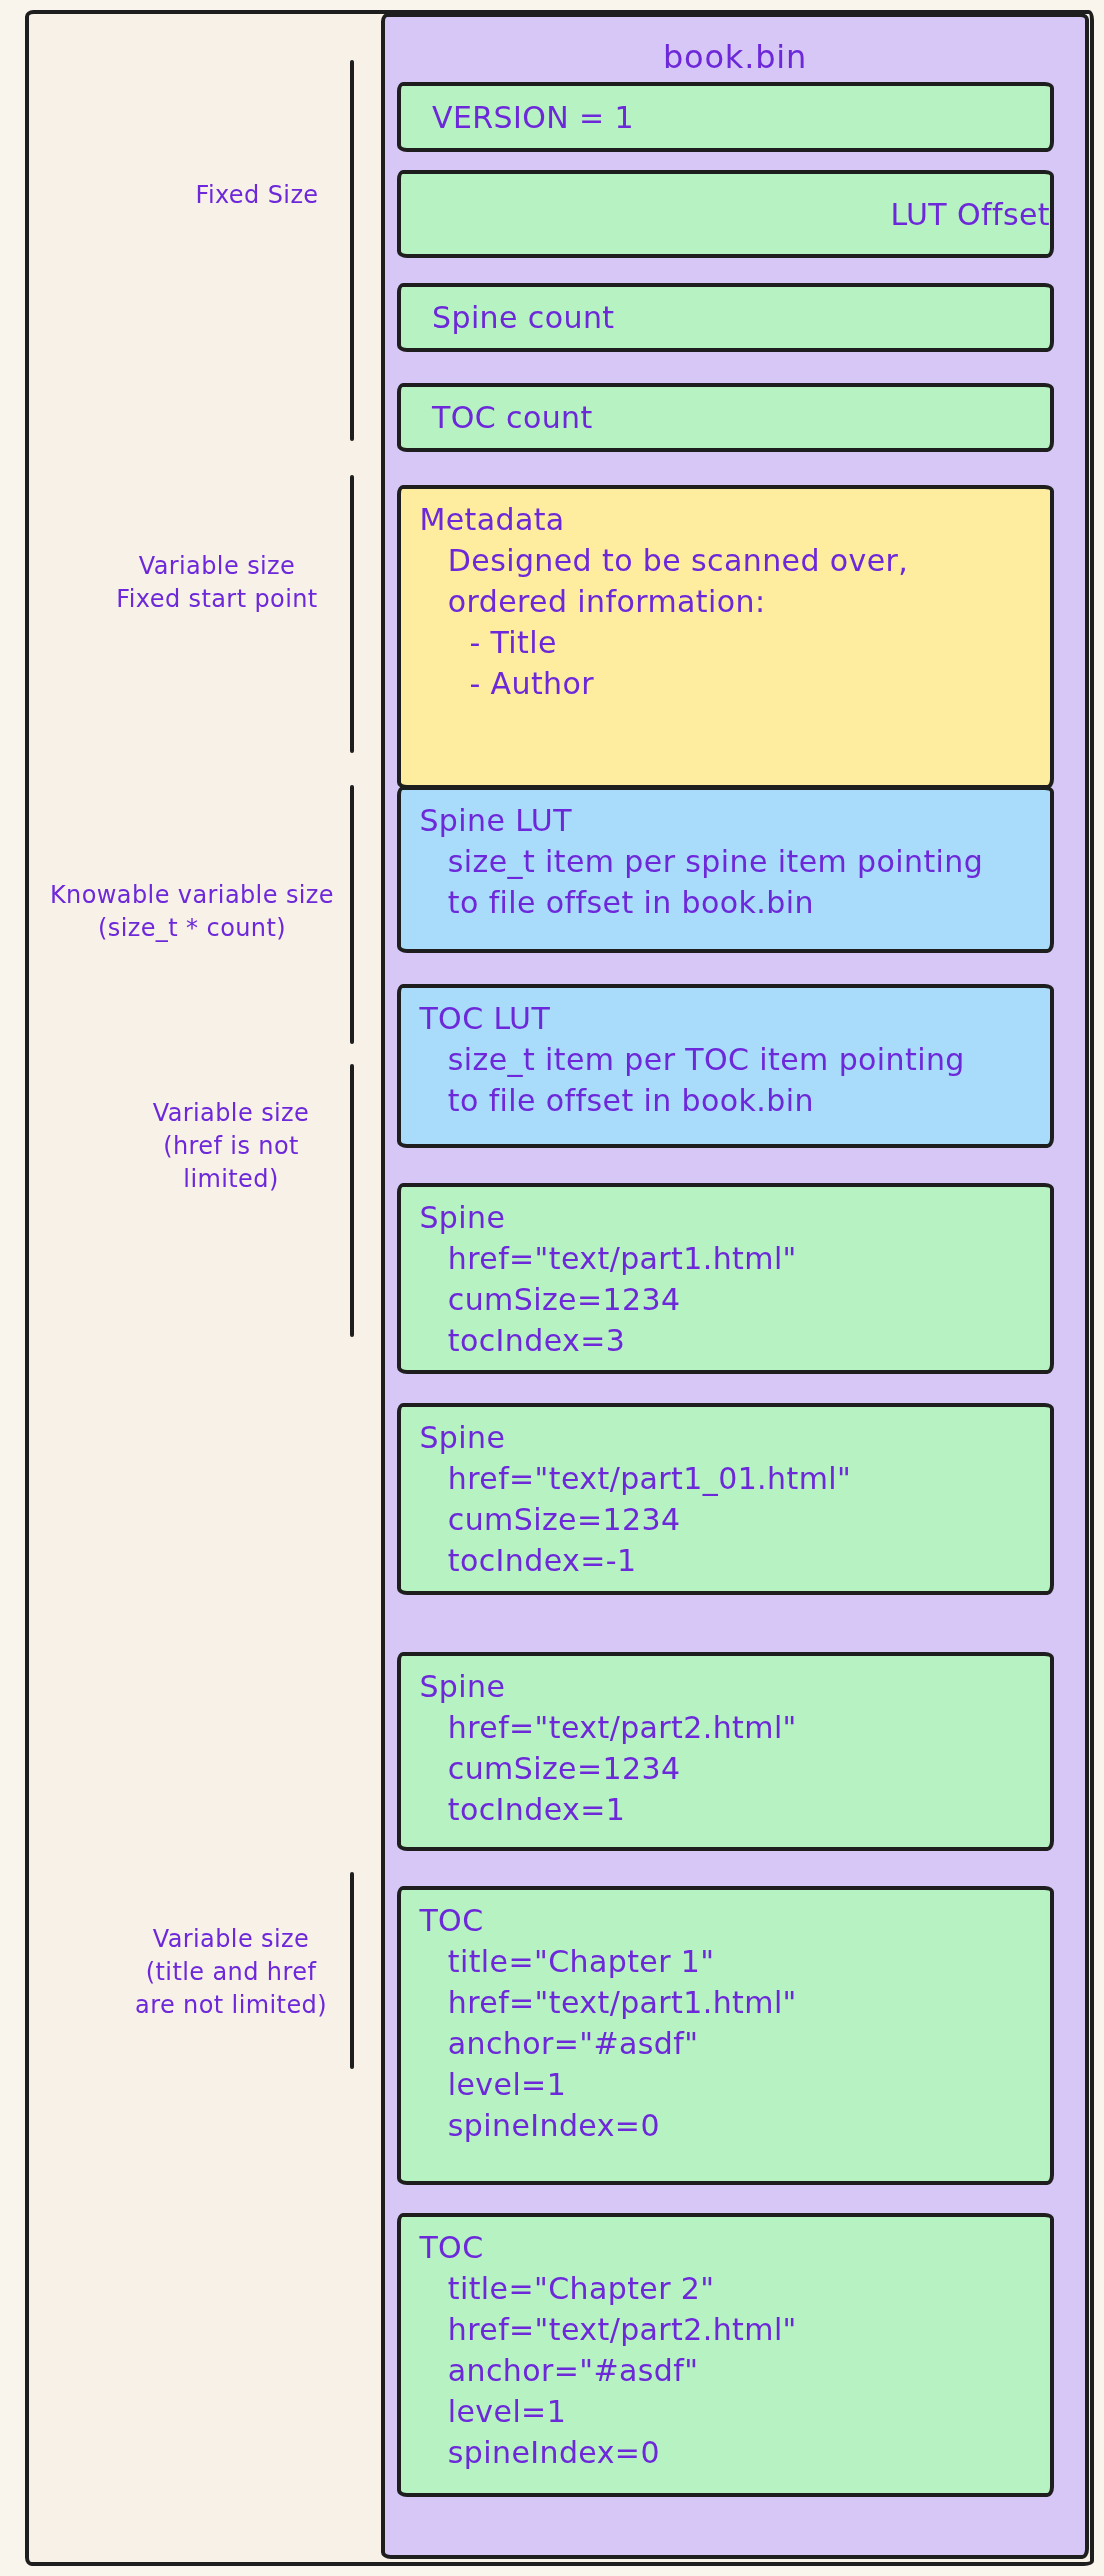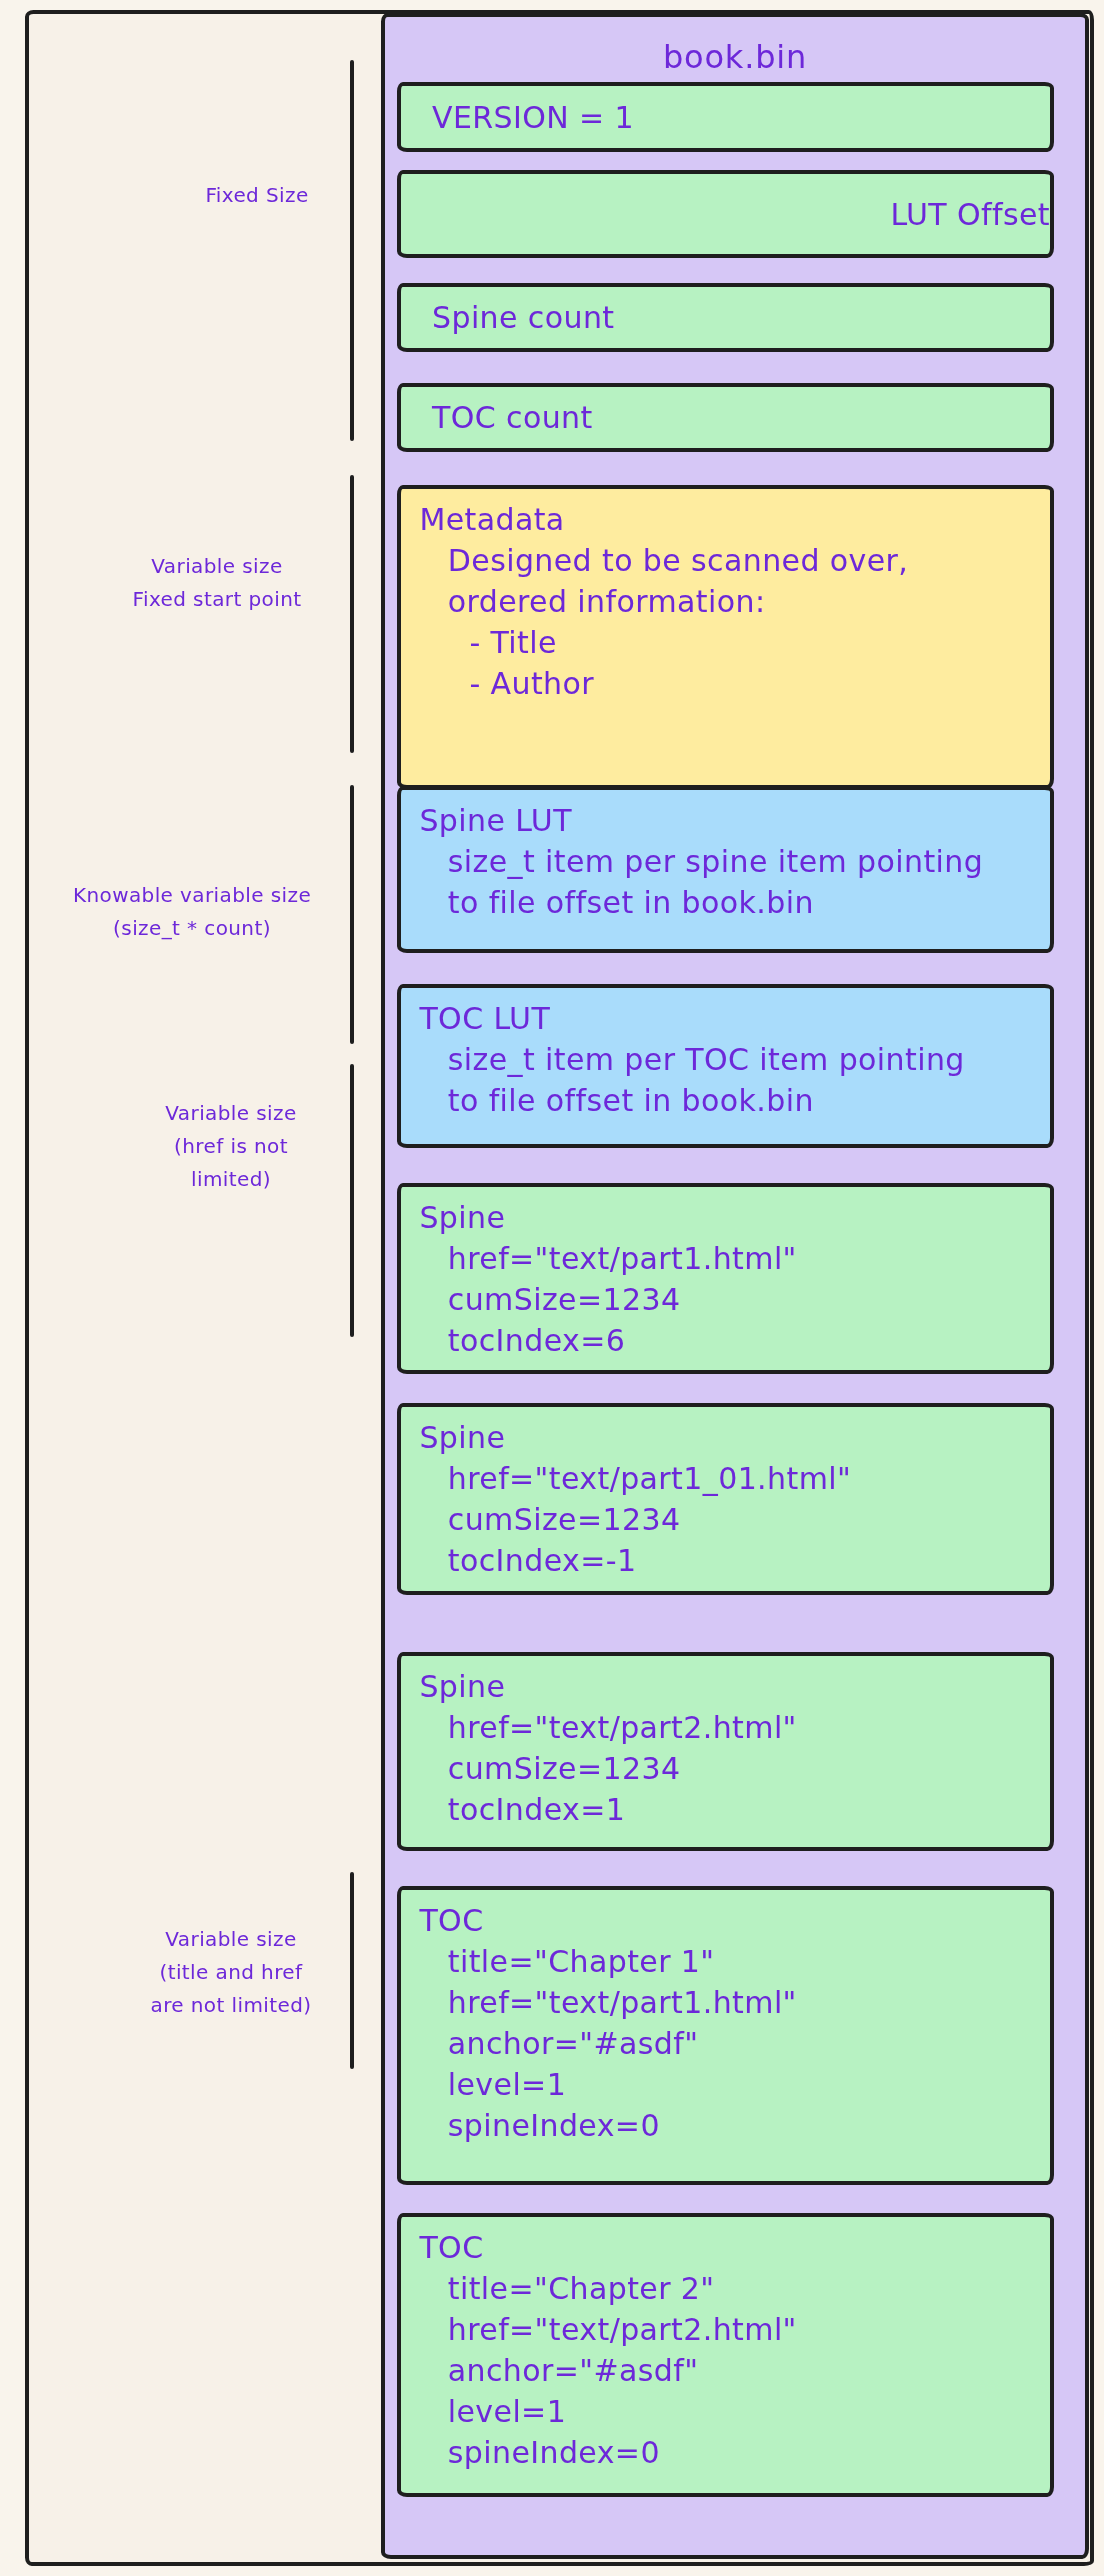--- a/index.html
+++ b/index.html
@@ -38,21 +38,21 @@
   .ind-0{padding-left:0px;}
   .ind-1{padding-left:28.4px;}
   .ind-2{padding-left:50px;}
   
   .bracket-line{
     position:absolute;left:350px;width:4.2px;background:#1e1e1e;
     border-radius:2.5px;
   }
   .section-label{
     position:absolute;transform:translate(-50%,-50%);
-    text-align:center;font-size:20px;line-height:33px;
+    text-align:center;font-size:24px;line-height:33px;
     letter-spacing:0.4px;white-space:pre;
   }
 </style>
 </head>
 <body>
 
 <div id="canvas">
   <div class="outer-frame"></div>
   <div class="file-container" id="file-container" style="background: rgb(214, 199, 246);">
     <div class="file-title">book.bin</div>
@@ -102,21 +102,21 @@
       </div>
       <div class="fbox multi" style="top: 984px; height: 164px; background: rgb(169, 220, 251);">
         <div class="text-line ind-0">TOC LUT</div>
         <div class="text-line ind-1">size_t item per TOC item pointing</div>
         <div class="text-line ind-1">to file offset in book.bin</div>
       </div>
       <div class="fbox multi" style="top: 1183px; height: 191px; background: rgb(183, 242, 194);">
         <div class="text-line ind-0">Spine</div>
         <div class="text-line ind-1">href="text/part1.html"</div>
         <div class="text-line ind-1">cumSize=1234</div>
-        <div class="text-line ind-1">tocIndex=6</div>
+        <div class="text-line ind-1">tocIndex=3</div>
       </div>
       <div class="fbox multi" style="top: 1403px; height: 192px; background: rgb(183, 242, 194);">
         <div class="text-line ind-0">Spine</div>
         <div class="text-line ind-1">href="text/part1_01.html"</div>
         <div class="text-line ind-1">cumSize=1234</div>
         <div class="text-line ind-1">tocIndex=-1</div>
       </div>
       <div class="fbox multi" style="top: 1652px; height: 199px; background: rgb(183, 242, 194);">
         <div class="text-line ind-0">Spine</div>
         <div class="text-line ind-1">href="text/part2.html"</div>

